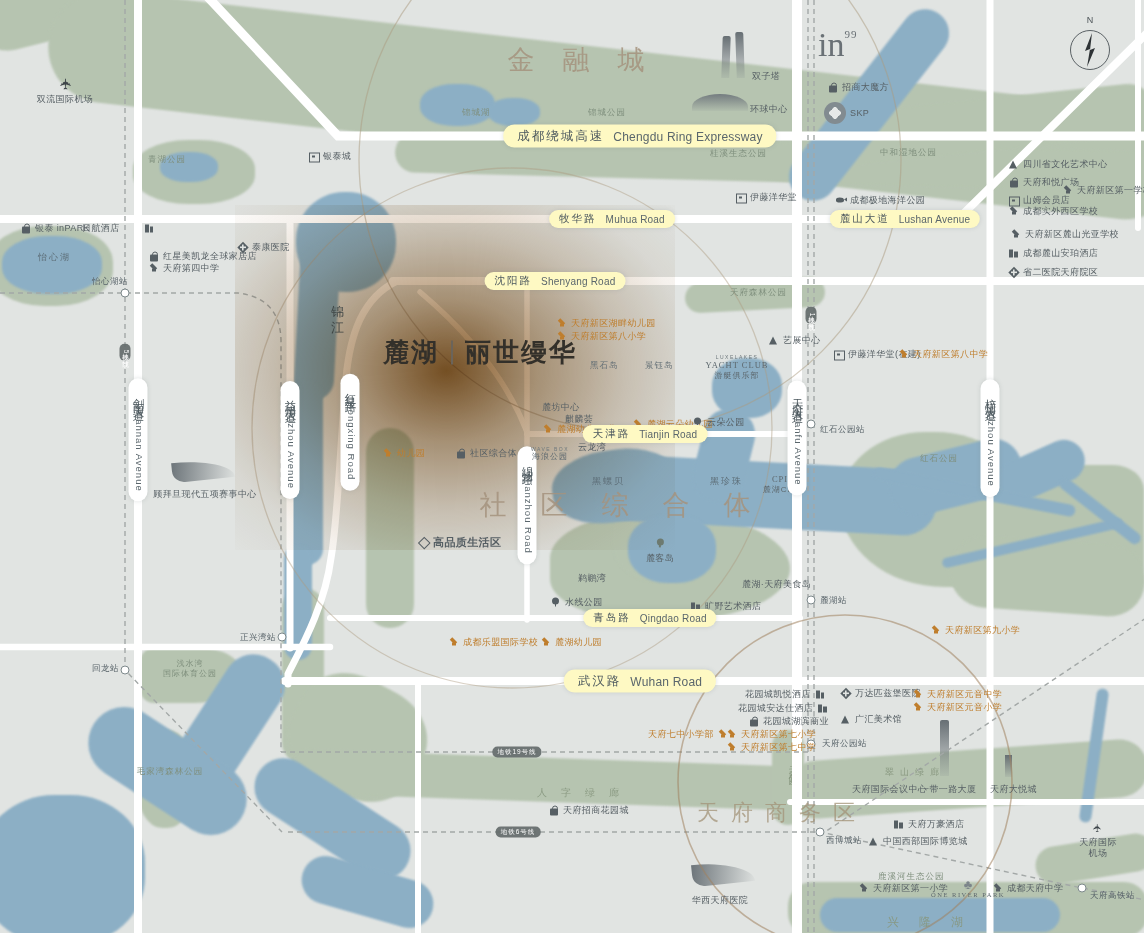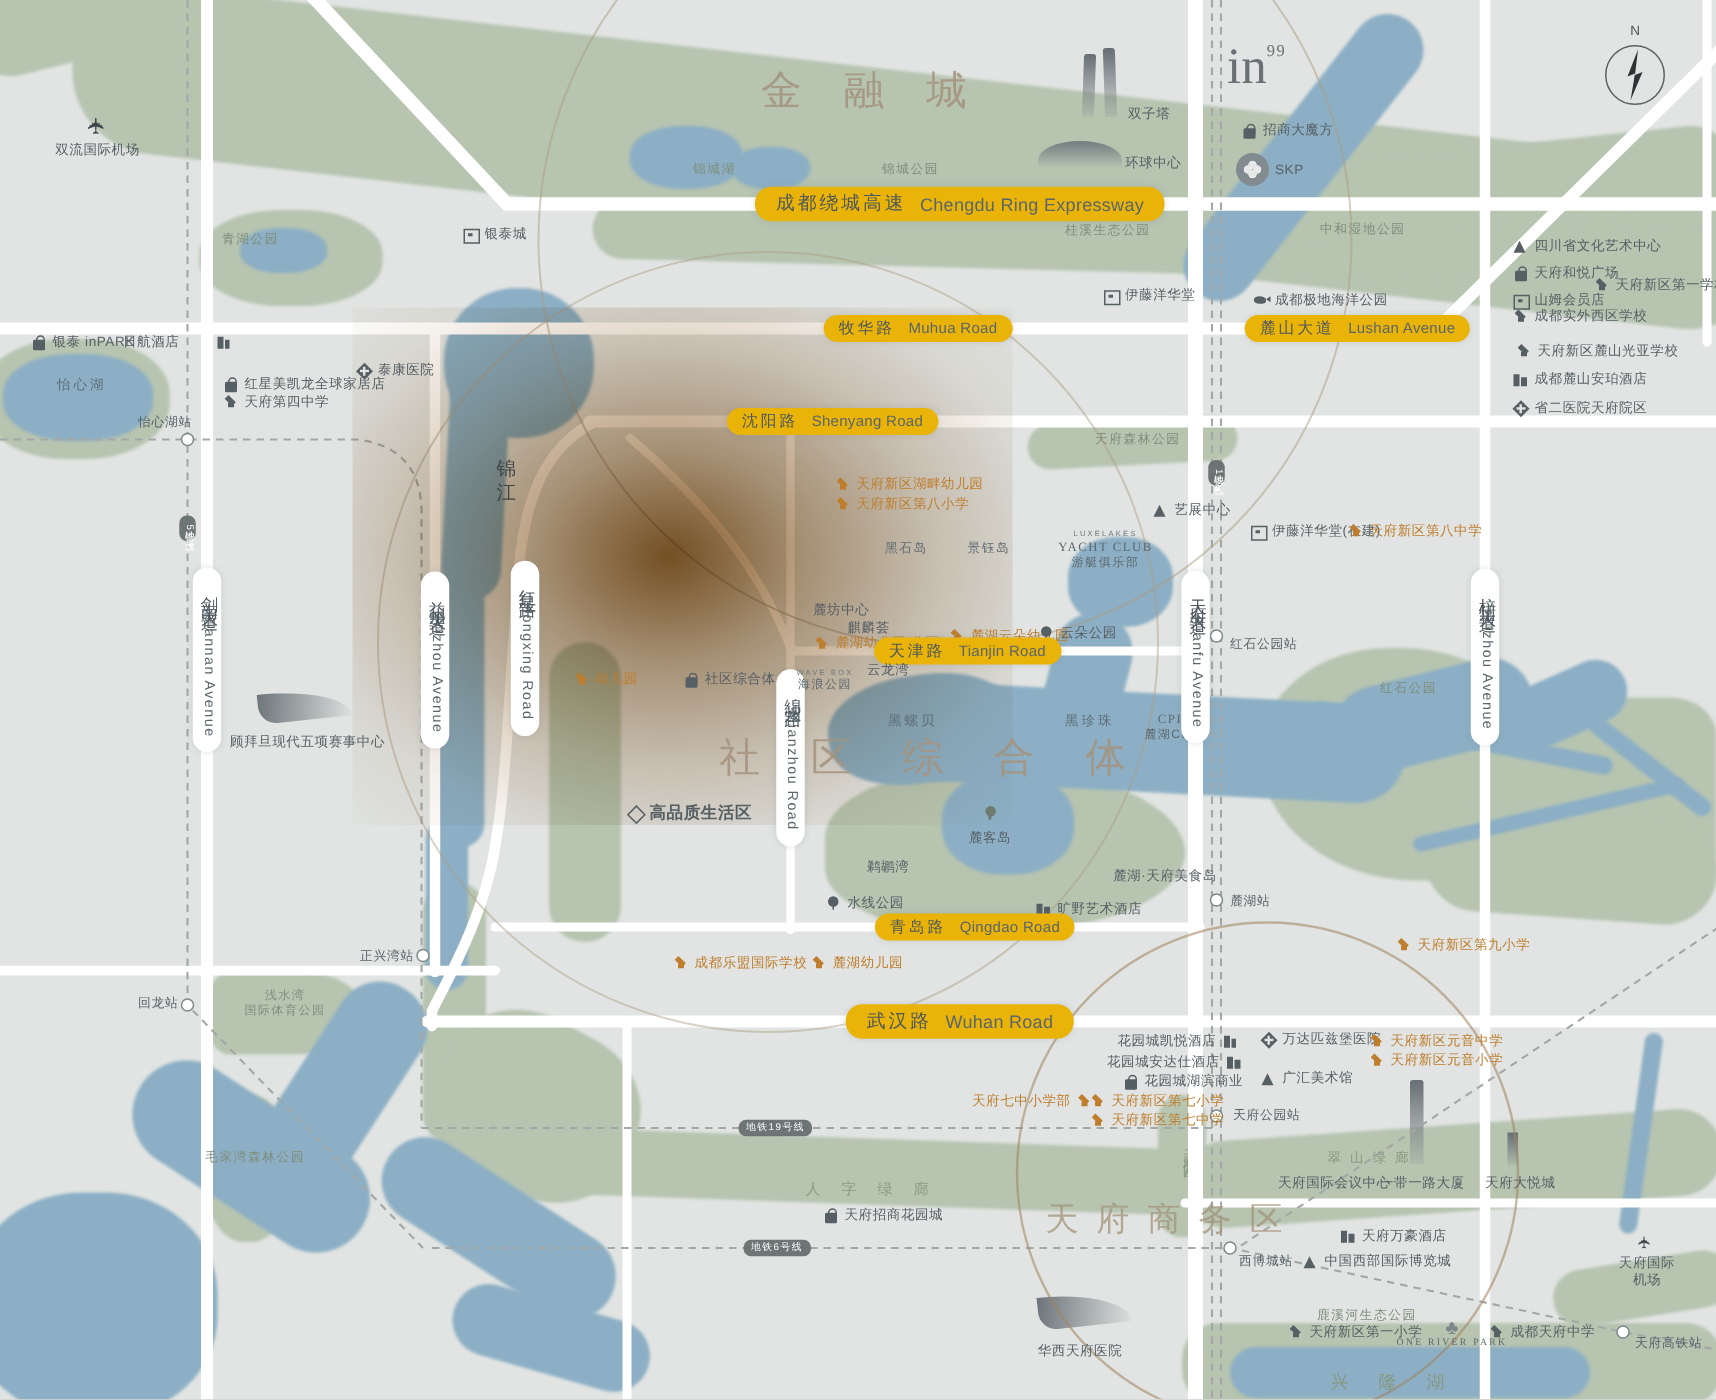--- a/index.html
+++ b/index.html
@@ -24,21 +24,21 @@
   .water-l{font-size:9px;color:#5d6e78;letter-spacing:2px;}
   .island{font-size:8.5px;color:#616d74;letter-spacing:1px;}
   .stn-l{font-size:8.5px;color:#59646a;letter-spacing:.5px;}
   .title{font-family:"Liberation Serif","DejaVu Serif",serif;font-size:27px;color:#a5937e;opacity:.85;}
   .title2{font-family:"Liberation Serif","DejaVu Serif",serif;font-size:22px;color:#a39378;opacity:.75;}
   .corridor{font-size:10px;color:#87977f;opacity:.9;}
   .corridor-v{writing-mode:vertical-rl;font-size:9px;color:#87977f;letter-spacing:4px;transform:none;}
   .water-v{writing-mode:vertical-rl;font-size:13px;color:#4f616d;letter-spacing:16px;transform:none;}
   .project{font-size:26px;font-weight:700;color:#33302a;letter-spacing:2px;}
   .project .bar{display:inline-block;width:2px;height:24px;background:#6b645a;margin:0 8px;vertical-align:-3px;}
-  .pill{background:#eab308;border-radius:11px;padding:2px 10px;font-size:10.5px;color:#4c585e;letter-spacing:2px;box-shadow:0 0 4px rgba(120,130,130,.25);}
+  .pill{background:#fef9c3;border-radius:11px;padding:2px 10px;font-size:10.5px;color:#4c585e;letter-spacing:2px;box-shadow:0 0 4px rgba(120,130,130,.25);}
   .pill .en{font-size:10px;letter-spacing:.2px;color:#5a666c;margin-left:5px;}
   .pill-big{font-size:12.5px;padding:3px 14px;}
   .pill-big .en{font-size:12px;}
   .pill-v{background:#fff;border-radius:10px;padding:10px 2px;writing-mode:vertical-rl;font-size:11.5px;
           color:#4c585e;letter-spacing:4px;box-shadow:0 0 4px rgba(120,130,130,.25);transform:translate(-50%,-50%);}
   .pill-v .en{font-size:9.5px;letter-spacing:1px;color:#5a666c;margin-top:6px;}
   .mpill{background:rgba(100,107,107,.92);color:#fff;font-size:6.5px;letter-spacing:1px;border-radius:5px;padding:1px 5px;}
   .mpill-v{background:rgba(100,107,107,.92);color:#fff;font-size:6.5px;letter-spacing:1px;border-radius:5px;
            padding:4px 1px;writing-mode:vertical-rl;transform:translate(-50%,-50%);}
   .blk{position:absolute;z-index:60;text-align:center;transform:translate(-50%,-50%);line-height:1.25;}
@@ -191,20 +191,25 @@
   <div class="tower" style="left:1005px;top:755px;width:7px;height:22px;"></div>
   <div class="in99" style="left:818px;top:28px;"><span>in</span><sup>99</sup></div>
   <div class="skp-ic" style="left:824px;top:102px;"></div>
   <div class="compass" style="left:1070px;top:30px;">
     <span class="n">N</span>
     <svg width="38" height="38" viewBox="0 0 38 38">
       <path d="M21,2 L14,20 L19,18 L16,36 L24,17 L19,19 Z" fill="#2e3336"></path>
     </svg>
   </div>
 
+  <div class="lbl project" style="left:383px;top:352px;z-index:70;">
+    <span>麓湖</span>
+      <span class="bar"></span>
+      <span>丽世缦华</span>
+  </div>
 
   <div id="labels-root">
       <div class="stn" style="left: 125px; top: 293px;"></div>
       <div class="stn" style="left: 125px; top: 670px;"></div>
       <div class="stn" style="left: 282px; top: 637px;"></div>
       <div class="stn" style="left: 811px; top: 424px;"></div>
       <div class="stn" style="left: 811px; top: 600px;"></div>
       <div class="stn" style="left: 811px; top: 744px;"></div>
       <div class="stn" style="left: 820px; top: 832px;"></div>
       <div class="stn" style="left: 1082px; top: 888px;"></div>

